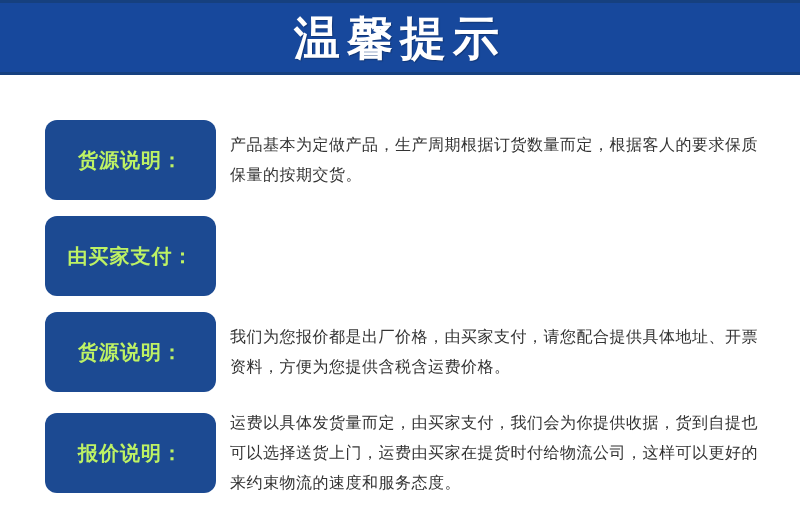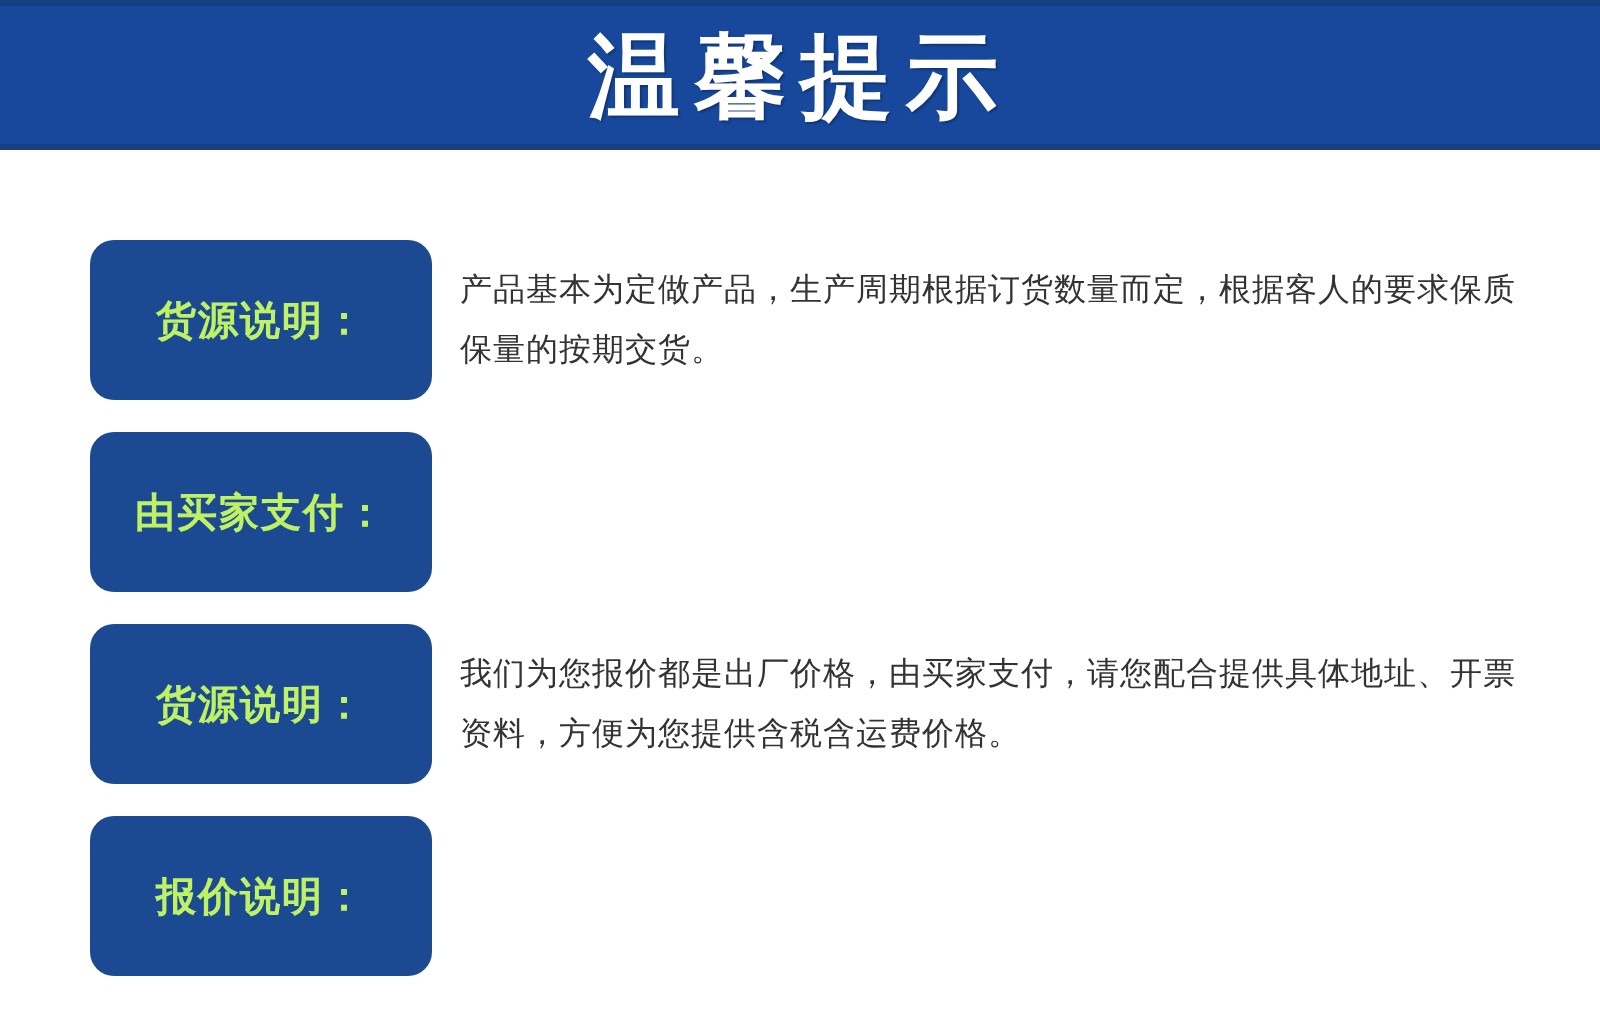--- a/index.html
+++ b/index.html
@@ -89,16 +89,17 @@
       <div class="label-box">由买家支付：</div>
     </div>
 
     <div class="tip-row">
       <div class="label-box">货源说明：</div>
       <div class="tip-text">我们为您报价都是出厂价格，由买家支付，请您配合提供具体地址、开票资料，方便为您提供含税含运费价格。</div>
     </div>
 
     <div class="tip-row">
       <div class="label-box">报价说明：</div>
+      <div class="tip-text">运费以具体发货量而定，由买家支付，我们会为你提供收据，货到自提也可以选择送货上门，运费由买家在提货时付给物流公司，这样可以更好的来约束物流的速度和服务态度。</div>
     </div>
 
   </div>
 </div>
 
 </body></html>

